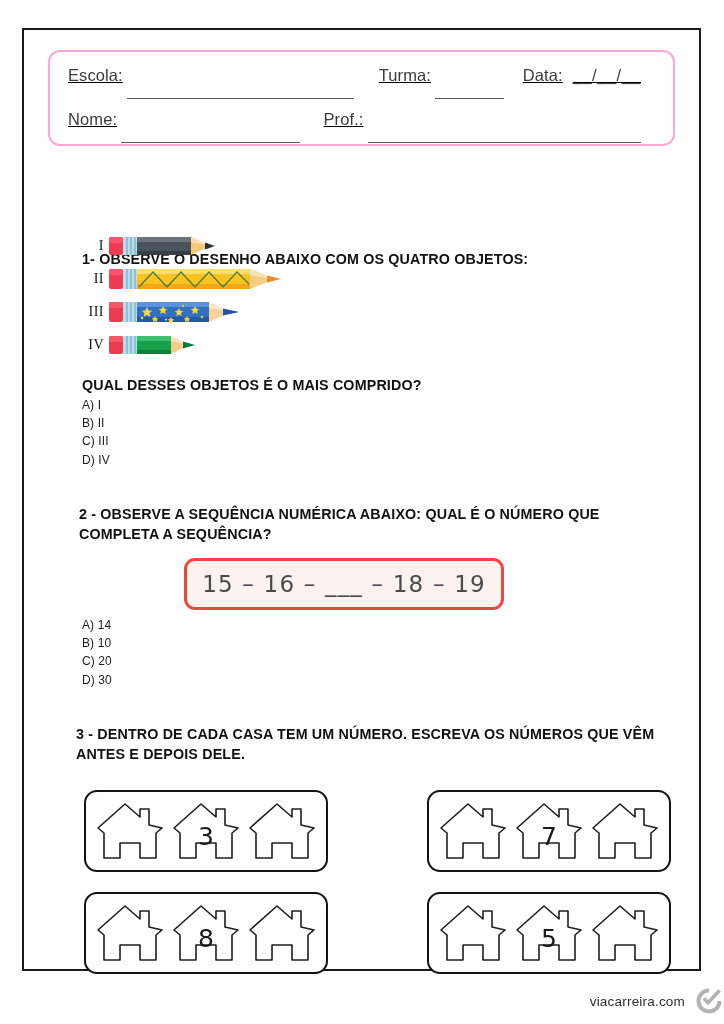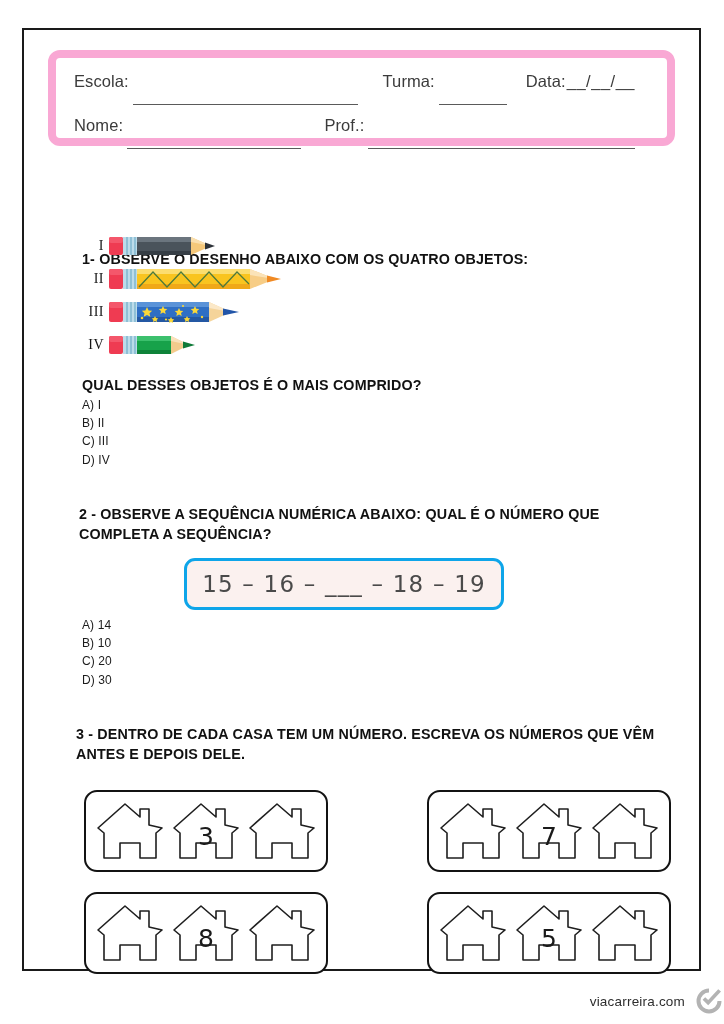--- a/index.html
+++ b/index.html
@@ -24,24 +24,25 @@
     background: #ffffff;
   }
 
   
   .header-box {
     position: absolute;
     left: 24px;
     top: 20px;
     width: 627px;
     height: 96px;
-    border: 8px solid #f9a8d4;
+    border: 2px solid #f9a8d4;
     border-radius: 12px;
     background: #ffffff;
     padding: 14px 32px 0 18px;
+    text-decoration: underline;
   }
 
   .hdr-row {
     display: flex;
     align-items: baseline;
     height: 36px;
     font-size: 16.5px;
     color: #3b3b3b;
     letter-spacing: 0.1px;
   }
@@ -55,21 +56,21 @@
     margin-left: 4px;
   }
   .rule-escola { width: 238px; }
   .rule-turma  { width: 72px; }
   .rule-nome   { width: 196px; }
   .rule-prof   { width: 300px; }
 
   .gap-lg { width: 26px; }
   .gap-md { width: 20px; }
 
-  .date-slots { margin-left: 1px; letter-spacing: 0.5px; }
+  .date-slots { margin-left: 10px; letter-spacing: 0.5px; }
 
   
   .q-heading {
     font-size: 14.3px;
     font-weight: bold;
     color: #111111;
     letter-spacing: 0.15px;
     line-height: 1.42;
   }
 
@@ -111,21 +112,21 @@
   
   .q2-title { position: absolute; left: 55px; top: 474px; width: 590px; }
 
   .seq-box {
     position: absolute;
     left: 160px;
     top: 528px;
     width: 320px;
     height: 52px;
     background: #fbf1ef;
-    border: 3px solid #0ea5e9;
+    border: 3px solid #ef4444;
     border-radius: 11px;
     display: flex;
     align-items: center;
     justify-content: center;
   }
   .seq-text {
     font-family: "DejaVu Sans", sans-serif;
     font-size: 23px;
     color: #4a4a4a;
     letter-spacing: 1.2px;

